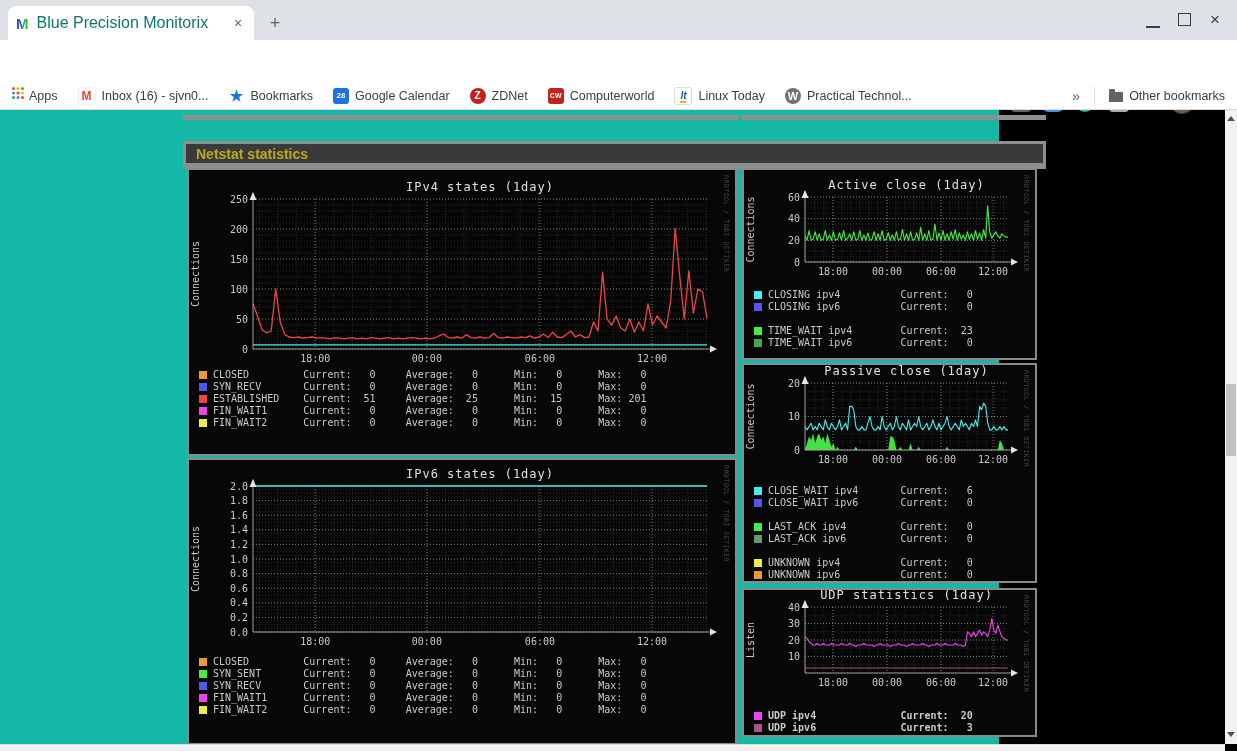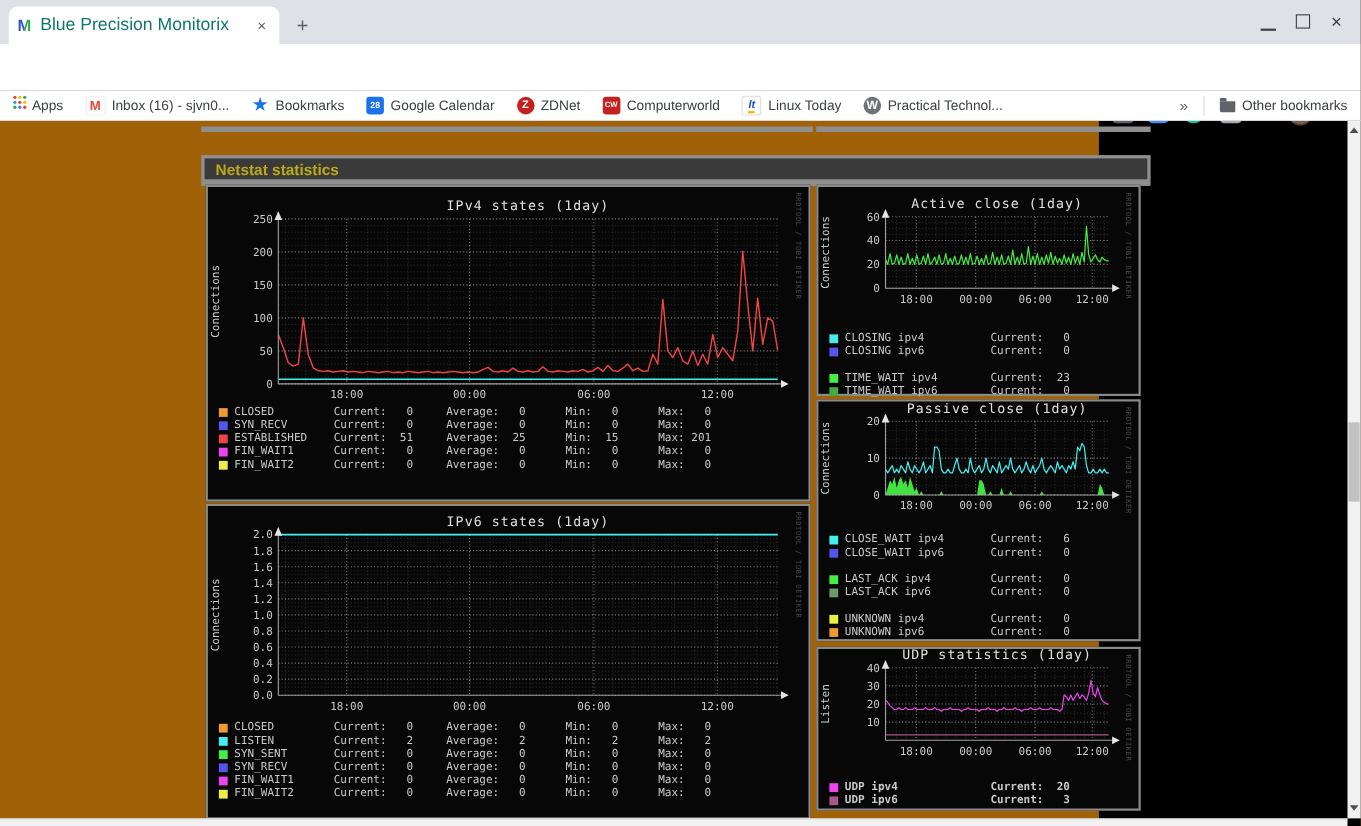--- a/index.html
+++ b/index.html
@@ -70,21 +70,21 @@
   .bic-cw{background:#c5221f;color:#fff;font-size:7px}
   .bic-lt{background:#fff;border:1px solid #ddd;color:#1a4bc4;font-size:10px;font-style:italic}
   .bic-lt span{border-bottom:2px solid #f4b400}
   .bic-wp{background:#6e7378;border-radius:50%;color:#fff;font-size:11px}
   #bm-right{margin-left:auto;display:flex;align-items:center;gap:14px}
   .bm-sep{width:1px;height:18px;background:#dadce0}
   .folder{width:14px;height:10px;background:#5f6368;border-radius:1px;position:relative;margin-top:3px}
   .folder::before{content:"";position:absolute;top:-3px;left:0;width:6px;height:3px;background:#5f6368;border-radius:1px 1px 0 0}
 
   
-  #content{left:0;top:110px;width:999px;height:641px;background:#a16207}
+  #content{left:0;top:110px;width:999px;height:641px;background:#14b8a6}
   .remnant{height:5px;background:#8f8f8f;top:5px}
   #section-titlebar{left:183px;top:31px;width:863px;height:28px;background:#8f8f8f}
   #section-titlebar-inner{left:3px;top:3px;width:857px;height:19px;background:#3a3a3a;
        display:flex;align-items:center}
   #section-title{color:#bca918;font-weight:bold;font-size:14px;padding-left:10px}
 
   .graph-box{background:#070707;border:2px solid #8a8a8a;box-sizing:border-box;position:absolute}
   .legend{position:absolute;left:10px}
   .legend-row{display:flex;align-items:center;height:12px}
   .legend-spacer{height:12px}
@@ -406,24 +406,20 @@
         <text x="291" y="18" fill="#e0e0e0" font-size="12" font-family="DejaVu Sans Mono, monospace" text-anchor="middle" letter-spacing="1">IPv6 states  (1day)</text>
         <text x="10" y="99" fill="#c9c9c9" font-size="10" font-family="DejaVu Sans Mono, monospace" text-anchor="middle" transform="rotate(-90 10 99)">Connections</text>
         <text x="535" y="5" fill="#4a4a4a" font-size="6.5" font-family="DejaVu Sans Mono, monospace" letter-spacing="0.5" transform="rotate(90 535 5)">RRDTOOL / TOBI OETIKER</text>
       </svg>
       <div class="legend" style="top: 196px;">
         <div class="legend-row">
           <span class="sw" style="background: rgb(238, 153, 51);"></span>
           <span class="lt">CLOSED         Current:   0     Average:   0      Min:   0      Max:   0</span>
         </div>
         <div class="legend-row">
-          <span class="sw" style="background: rgb(68, 238, 238);"></span>
-          <span class="lt">LISTEN         Current:   2     Average:   2      Min:   2      Max:   2</span>
-        </div>
-        <div class="legend-row">
           <span class="sw" style="background: rgb(68, 238, 68);"></span>
           <span class="lt">SYN_SENT       Current:   0     Average:   0      Min:   0      Max:   0</span>
         </div>
         <div class="legend-row">
           <span class="sw" style="background: rgb(85, 85, 238);"></span>
           <span class="lt">SYN_RECV       Current:   0     Average:   0      Min:   0      Max:   0</span>
         </div>
         <div class="legend-row">
           <span class="sw" style="background: rgb(238, 68, 238);"></span>
           <span class="lt">FIN_WAIT1      Current:   0     Average:   0      Min:   0      Max:   0</span>
@@ -490,21 +486,21 @@
         <text x="56" y="30.5" fill="#c9c9c9" font-size="10" font-family="DejaVu Sans Mono, monospace" text-anchor="end">60</text>
         <polyline points="61.0,66.0 63.0,70.3 65.1,60.6 67.1,70.3 69.1,69.3 71.2,61.7 73.2,70.3 75.2,63.8 77.2,70.3 79.3,69.3 81.3,60.6 83.3,70.3 85.4,64.9 87.4,70.3 89.4,61.7 91.5,70.3 93.5,69.3 95.5,62.8 97.5,70.3 99.6,60.6 101.6,70.3 103.6,68.2 105.7,63.8 107.7,70.3 109.7,61.7 111.8,70.3 113.8,69.3 115.8,60.6 117.8,70.3 119.9,64.9 121.9,70.3 123.9,62.8 126.0,70.3 128.0,69.3 130.0,61.7 132.1,70.3 134.1,63.8 136.1,70.3 138.1,60.6 140.2,70.3 142.2,69.3 144.2,62.8 146.3,70.3 148.3,64.9 150.3,70.3 152.4,61.7 154.4,70.3 156.4,69.3 158.4,59.5 160.5,70.3 162.5,63.8 164.5,70.3 166.6,61.7 168.6,70.3 170.6,69.3 172.7,62.8 174.7,70.3 176.7,57.3 178.7,70.3 180.8,63.8 182.8,70.3 184.8,60.6 186.9,70.3 188.9,69.3 190.9,54.1 193.0,70.3 195.0,62.8 197.0,70.3 199.0,60.6 201.1,70.3 203.1,63.8 205.1,70.3 207.2,61.7 209.2,69.3 211.2,59.5 213.3,70.3 215.3,62.8 217.3,69.3 219.3,64.9 221.4,70.3 223.4,61.7 225.4,69.3 227.5,63.8 229.5,70.3 231.5,60.6 233.5,69.3 235.6,62.8 237.6,70.3 239.6,59.5 241.7,68.2 243.7,35.7 245.7,61.7 247.8,68.2 249.8,64.9 251.8,61.7 253.8,66.0 255.9,68.2 257.9,63.8 259.9,66.0 262.0,67.1 264.0,67.1" fill="none" stroke="#44EE44" stroke-width="1.1" stroke-linejoin="round"></polyline>
         <line x1="61" y1="21" x2="61" y2="92" stroke="#9e9e9e" stroke-width="1"></line>
         <line x1="61" y1="92" x2="268" y2="92" stroke="#9e9e9e" stroke-width="1"></line>
         <polygon points="57.5,28 64.5,28 61,20" fill="#e4e4e4"></polygon>
         <polygon points="267,88.5 267,95.5 274,92" fill="#e4e4e4"></polygon>
         <text x="162.5" y="19" fill="#e0e0e0" font-size="12" font-family="DejaVu Sans Mono, monospace" text-anchor="middle" letter-spacing="1">Active close  (1day)</text>
         <text x="10" y="59.5" fill="#c9c9c9" font-size="10" font-family="DejaVu Sans Mono, monospace" text-anchor="middle" transform="rotate(-90 10 59.5)">Connections</text>
         <text x="280" y="5" fill="#4a4a4a" font-size="6.5" font-family="DejaVu Sans Mono, monospace" letter-spacing="0.5" transform="rotate(90 280 5)">RRDTOOL / TOBI OETIKER</text>
       </svg>
-      <div class="legend" style="top: 132px;">
+      <div class="legend" style="top: 119px;">
         <div class="legend-row">
           <span class="sw" style="background: rgb(68, 238, 238);"></span>
           <span class="lt">CLOSING ipv4          Current:   0</span>
         </div>
         <div class="legend-row">
           <span class="sw" style="background: rgb(85, 85, 238);"></span>
           <span class="lt">CLOSING ipv6          Current:   0</span>
         </div>
         <div class="legend-spacer"></div>
         <div class="legend-row">

